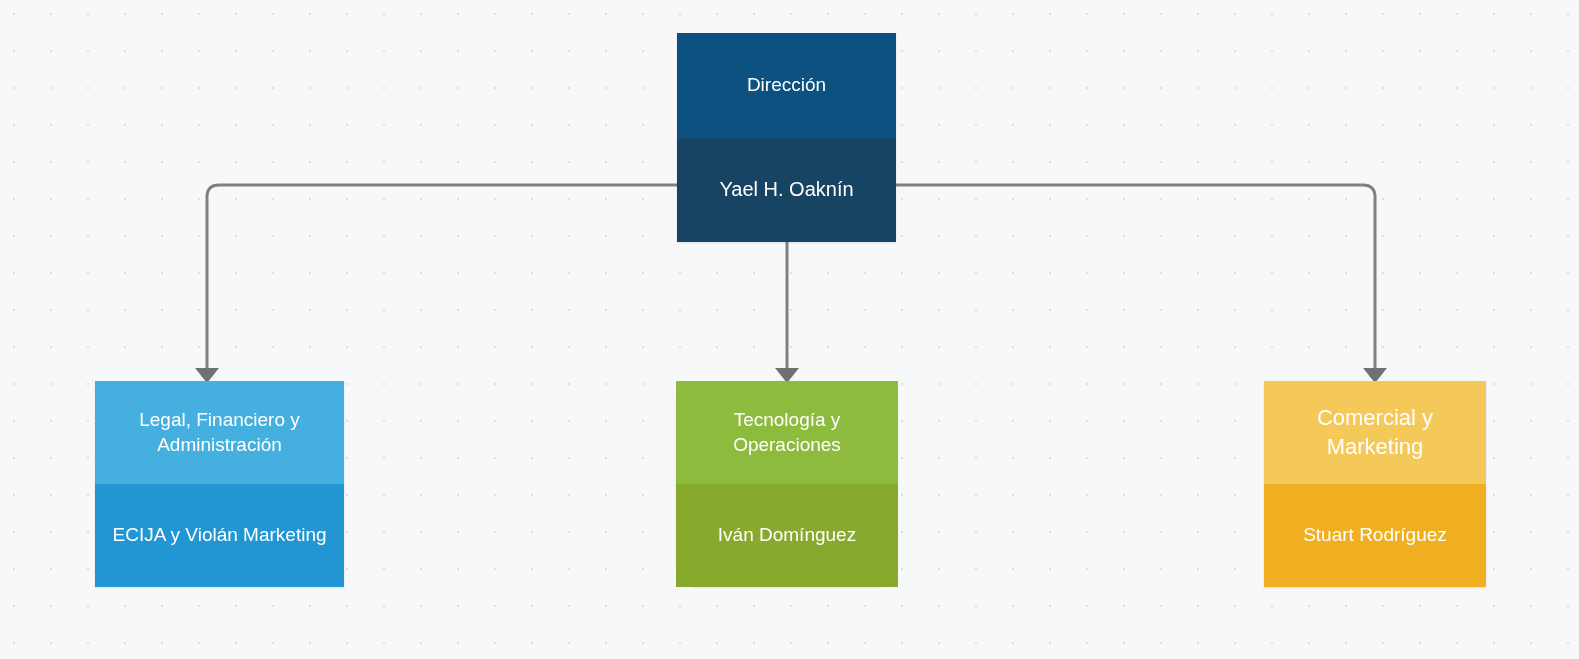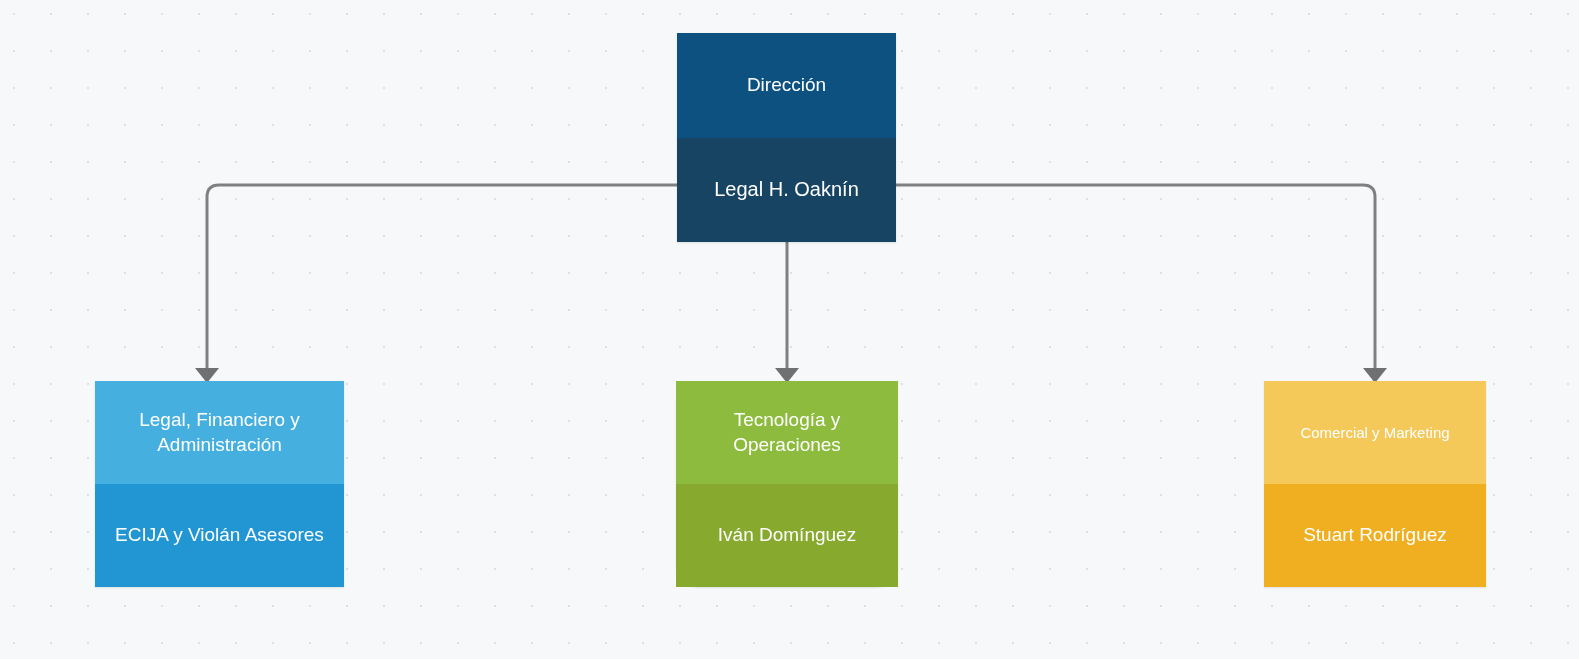--- a/index.html
+++ b/index.html
@@ -104,21 +104,21 @@
 
   
   #node-comercial {
     left: 1264px;
     top: 381px;
     width: 222px;
     height: 206px;
   }
   #node-comercial .node-head {
     background-color: #f5c959;
-    font-size: 15px;
+    font-size: 22px;
   }
   #node-comercial .node-sub {
     background-color: #efaf21;
     font-size: 19px;
   }
 </style>
 </head>
 <body>
 
 <div id="canvas">
@@ -130,26 +130,26 @@
 
     <path d="M 787 242 L 787 368" fill="none" stroke="#808080" stroke-width="3"></path>
     <polygon points="775,368 799,368 787,383" fill="#6e7072"></polygon>
 
     <path d="M 896 185 L 1363 185 Q 1375 185 1375 197 L 1375 368" fill="none" stroke="#808080" stroke-width="3"></path>
     <polygon points="1363,368 1387,368 1375,383" fill="#6e7072"></polygon>
   </svg>
 
   <div class="node" id="node-root">
     <div class="node-head">Dirección</div>
-    <div class="node-sub">Legal  H. Oaknín</div>
+    <div class="node-sub">Yael  H. Oaknín</div>
   </div>
 
   <div class="node" id="node-legal">
     <div class="node-head">Legal, Financiero y Administración</div>
-    <div class="node-sub">ECIJA y Violán Asesores</div>
+    <div class="node-sub">ECIJA y Violán Marketing</div>
   </div>
 
   <div class="node" id="node-tecnologia">
     <div class="node-head">Tecnología y Operaciones</div>
     <div class="node-sub">Iván Domínguez</div>
   </div>
 
   <div class="node" id="node-comercial">
     <div class="node-head">Comercial y Marketing</div>
     <div class="node-sub">Stuart Rodríguez</div>

